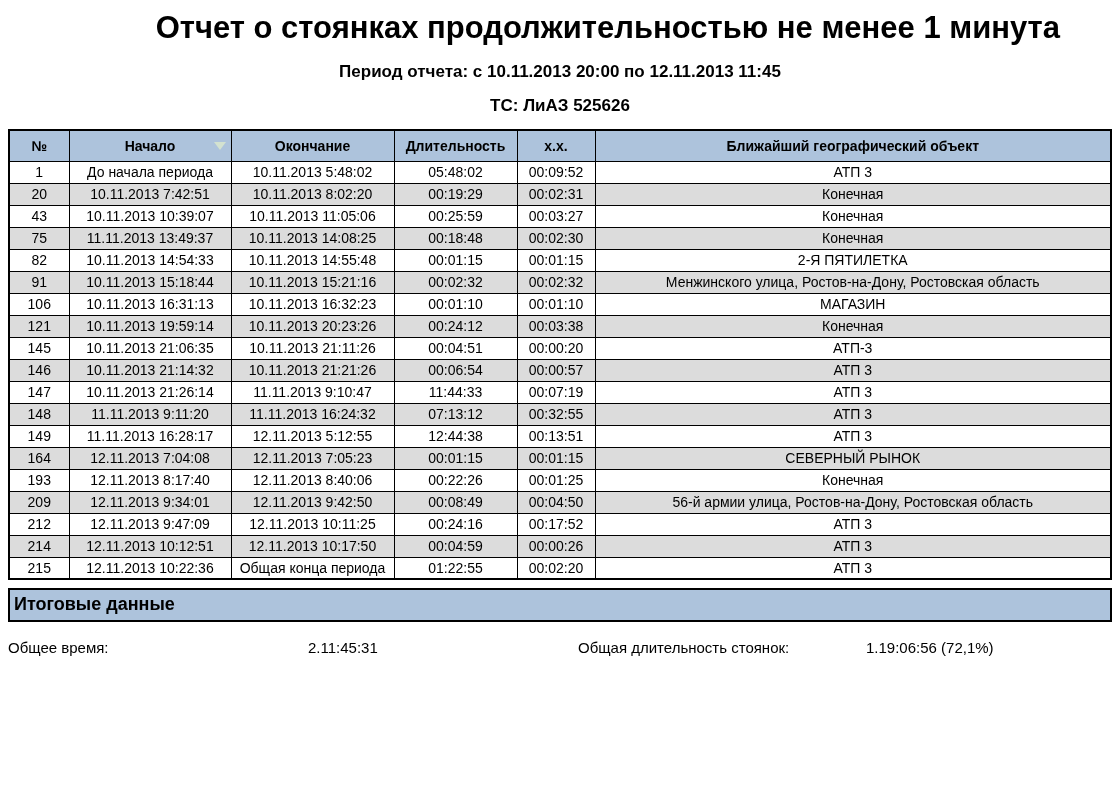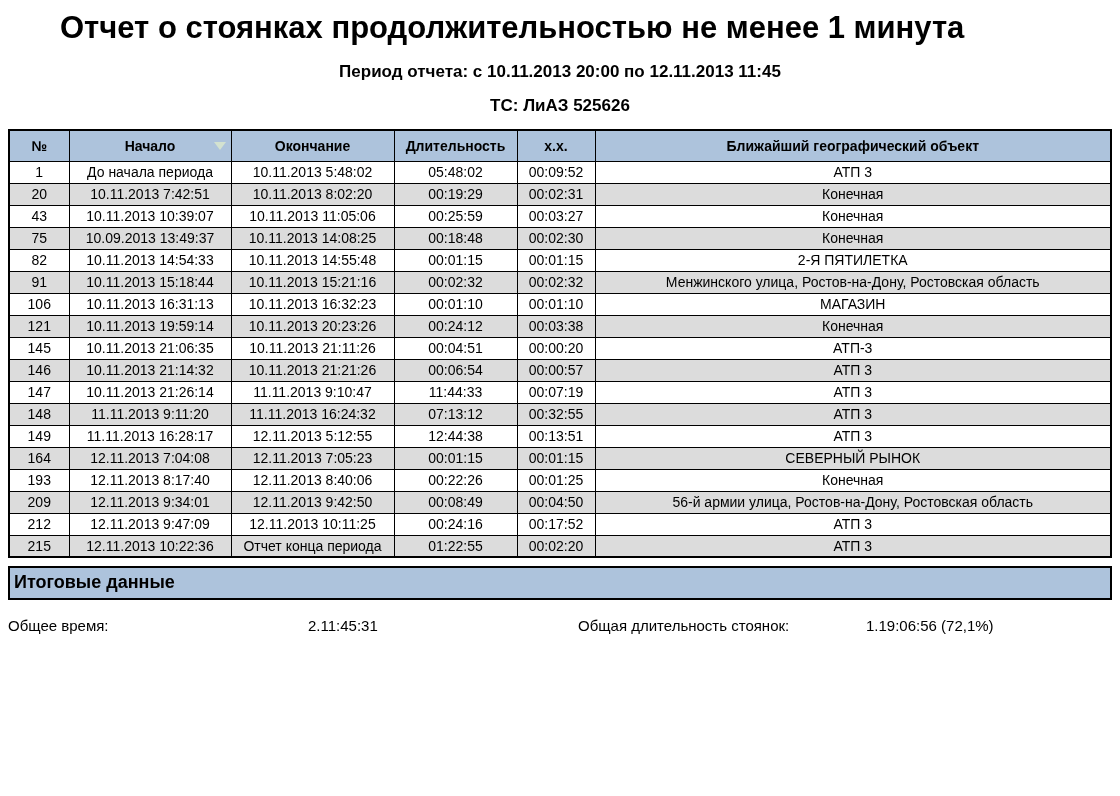--- a/index.html
+++ b/index.html
@@ -12,21 +12,21 @@
   body {
     font-family: "Liberation Sans", "DejaVu Sans", sans-serif;
     color: #000;
     width: 1120px;
     height: 796px;
     overflow: hidden;
   }
   .page { padding: 6px 8px 0 8px; }
 
   .report-title {
-    text-align: left;
+    text-align: right;
     font-size: 31px;
     font-weight: bold;
     line-height: 1.42;
     margin: 0 auto 12px auto;
     max-width: 1000px;
   }
   .sub {
     text-align: center;
     font-weight: bold;
     font-size: 17px;
@@ -143,21 +143,21 @@
         <tr>
           <td>43</td>
           <td>10.11.2013 10:39:07</td>
           <td>10.11.2013 11:05:06</td>
           <td>00:25:59</td>
           <td>00:03:27</td>
           <td>Конечная</td>
         </tr>
         <tr>
           <td>75</td>
-          <td>10.09.2013 13:49:37</td>
+          <td>11.11.2013 13:49:37</td>
           <td>10.11.2013 14:08:25</td>
           <td>00:18:48</td>
           <td>00:02:30</td>
           <td>Конечная</td>
         </tr>
         <tr>
           <td>82</td>
           <td>10.11.2013 14:54:33</td>
           <td>10.11.2013 14:55:48</td>
           <td>00:01:15</td>
@@ -254,23 +254,31 @@
         </tr>
         <tr>
           <td>212</td>
           <td>12.11.2013 9:47:09</td>
           <td>12.11.2013 10:11:25</td>
           <td>00:24:16</td>
           <td>00:17:52</td>
           <td>АТП 3</td>
         </tr>
         <tr>
+          <td>214</td>
+          <td>12.11.2013 10:12:51</td>
+          <td>12.11.2013 10:17:50</td>
+          <td>00:04:59</td>
+          <td>00:00:26</td>
+          <td>АТП 3</td>
+        </tr>
+        <tr>
           <td>215</td>
           <td>12.11.2013 10:22:36</td>
-          <td>Отчет конца периода</td>
+          <td>Общая конца периода</td>
           <td>01:22:55</td>
           <td>00:02:20</td>
           <td>АТП 3</td>
         </tr>
       </tbody>
   </table>
 
   <div class="section-bar">Итоговые данные</div>
 
   <div class="totals">

